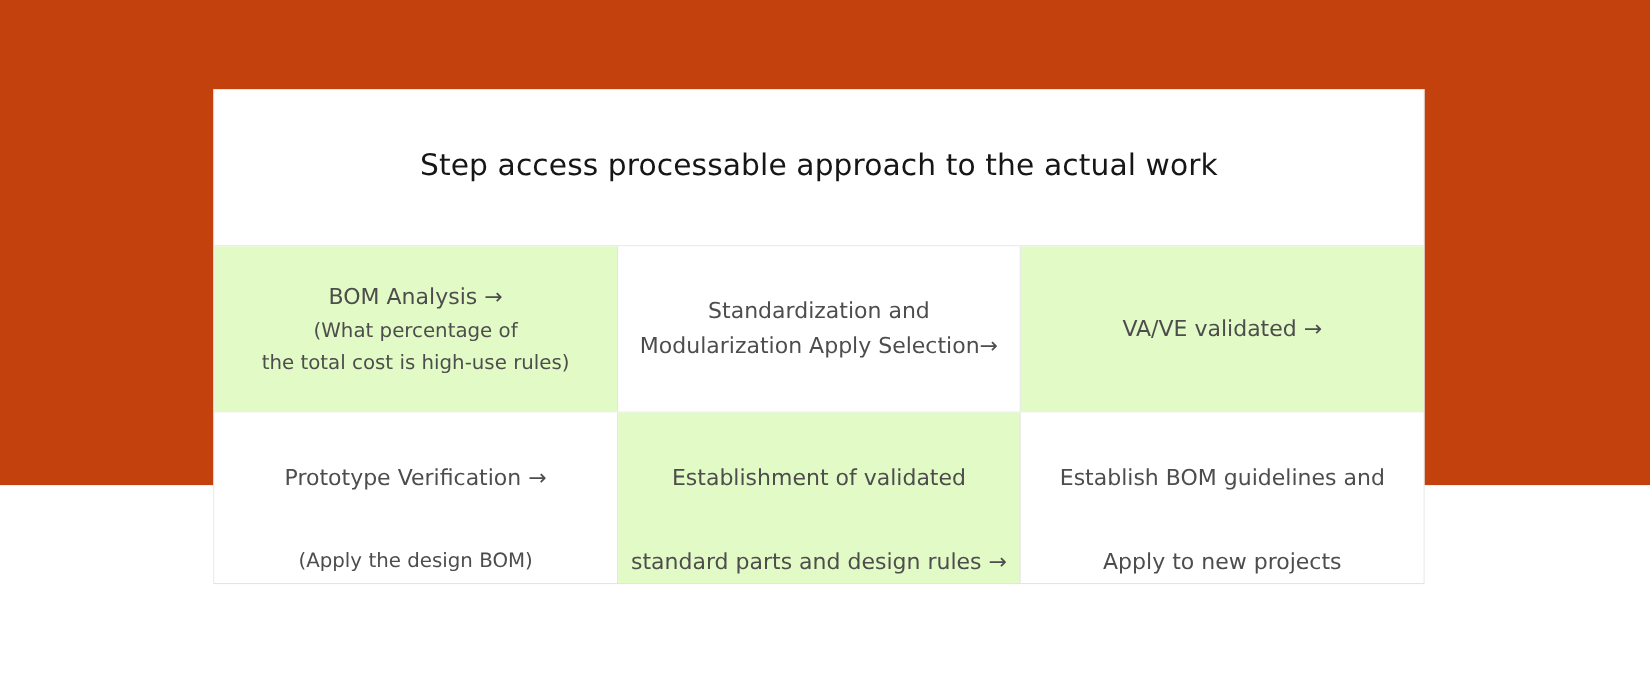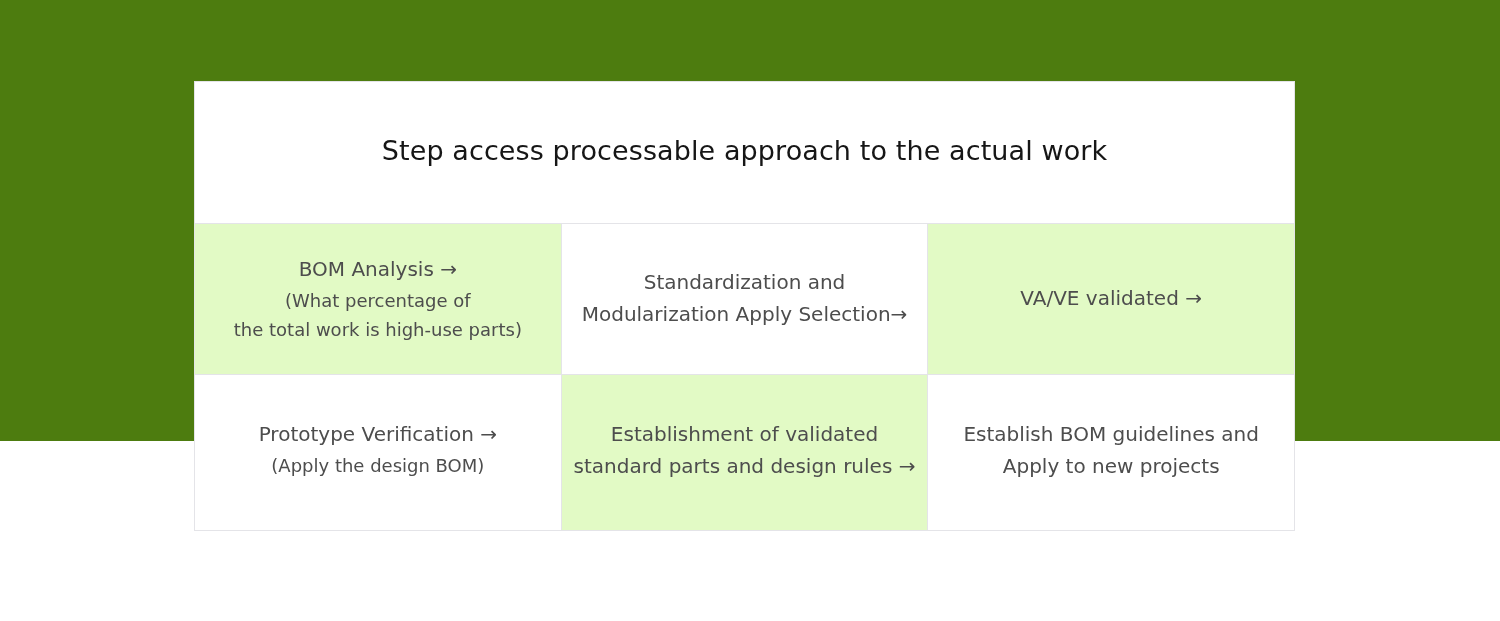--- a/index.html
+++ b/index.html
@@ -11,21 +11,21 @@
     width: 1500px;
     height: 621px;
     overflow: hidden;
     font-family: "DejaVu Sans", "Liberation Sans", sans-serif;
   }
 
   .canvas {
     position: relative;
     width: 1500px;
     height: 441px;
-    background: #4d7c0f;
+    background: #c2410c;
   }
 
   
   .process-table {
     position: absolute;
     left: 194px;
     top: 81px;
     width: 1101px;
     height: 450px;
     box-sizing: border-box;
@@ -78,20 +78,21 @@
     overflow: hidden;
   }
   .cell:last-child { border-right: none; }
 
   .cell.green { background: #e2fac5; }
 
   
   .row-2 .cell {
     justify-content: flex-start;
     padding-top: 44px;
+    gap: 44px;
   }
 
   .line-main {
     font-size: 20px;
     line-height: 1.58;
     white-space: nowrap;
   }
   .line-sub {
     font-size: 18px;
     line-height: 1.62;
@@ -108,21 +109,21 @@
 
     <div class="title-row">
       <div class="title-text">Step access processable approach to the actual work</div>
     </div>
 
     <div class="body-row row-1">
 
       <div class="cell green">
         <div class="line-main">BOM Analysis →</div>
         <div class="line-sub">(What percentage of</div>
-        <div class="line-sub">the total work is high-use parts)</div>
+        <div class="line-sub">the total cost is high-use rules)</div>
       </div>
 
       <div class="cell">
         <div class="line-main">Standardization and</div>
         <div class="line-main">Modularization Apply Selection→</div>
       </div>
 
       <div class="cell green">
         <div class="line-main">VA/VE validated →</div>
       </div>

